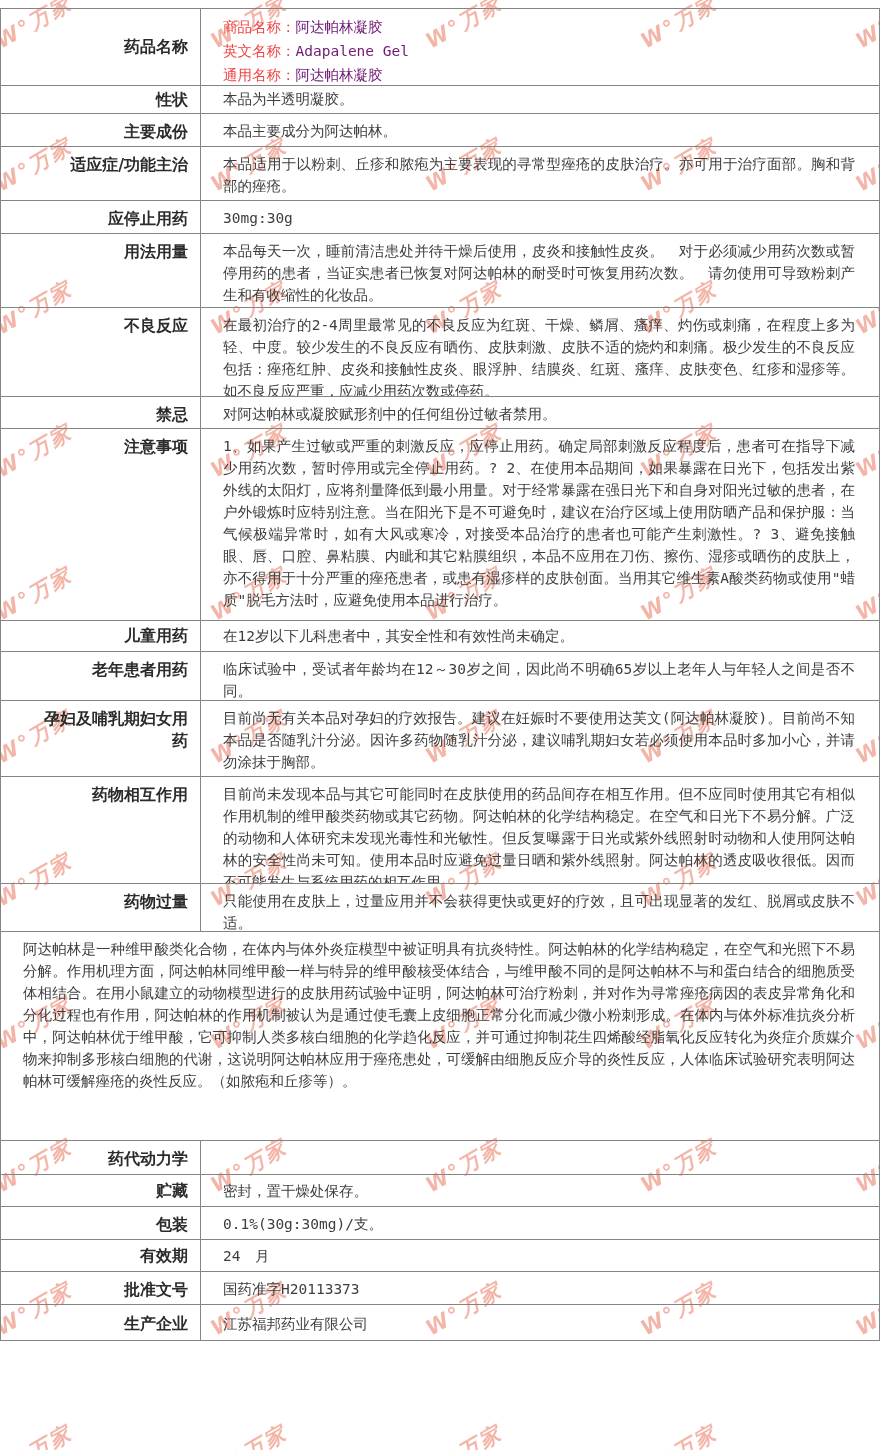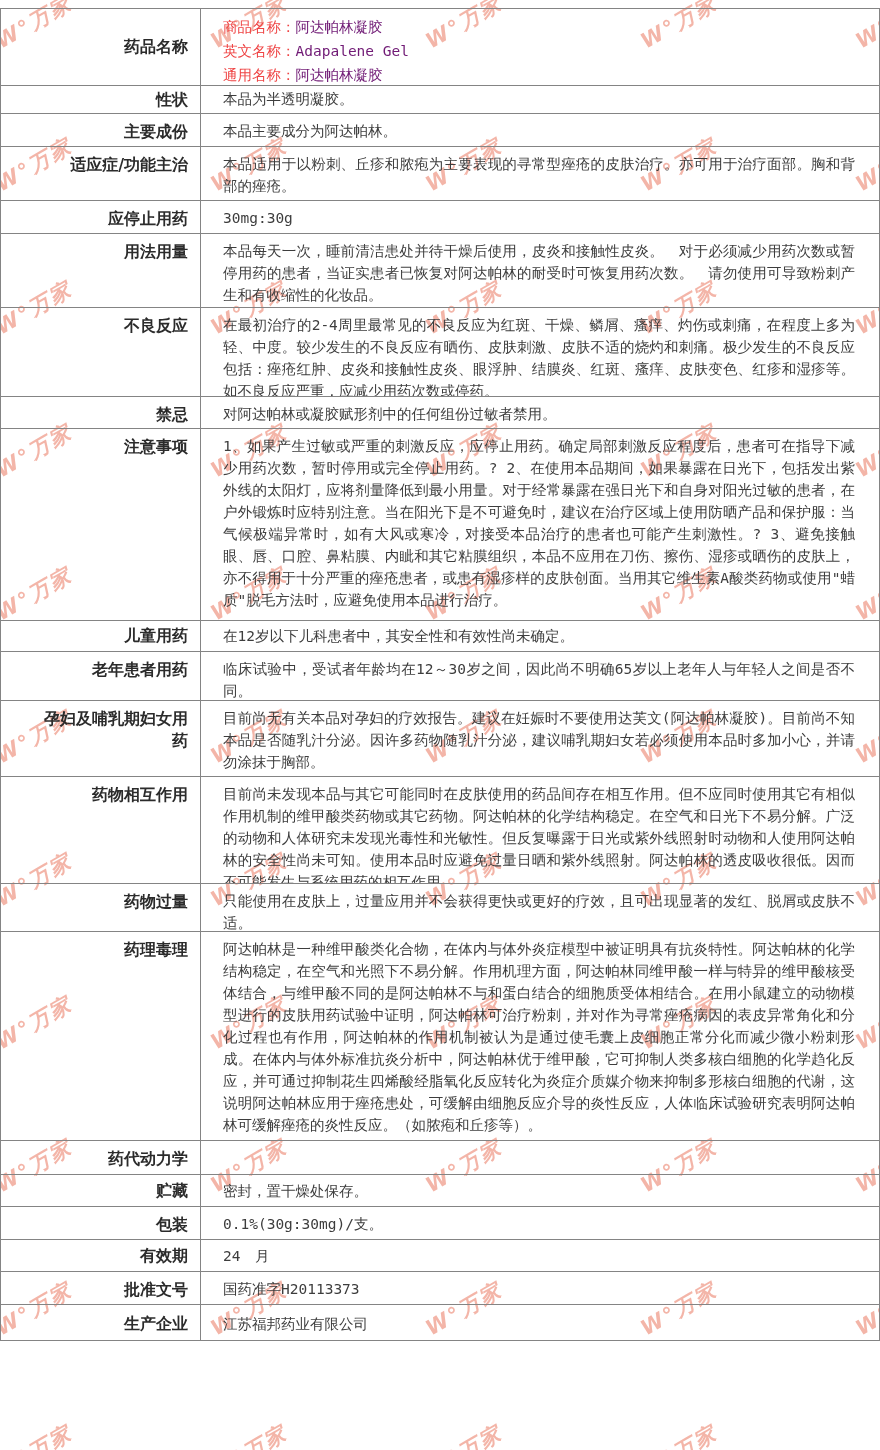--- a/index.html
+++ b/index.html
@@ -170,21 +170,20 @@
     <div class="lc">药物相互作用</div>
     <div class="vcell">目前尚未发现本品与其它可能同时在皮肤使用的药品间存在相互作用。但不应同时使用其它有相似作用机制的维甲酸类药物或其它药物。阿达帕林的化学结构稳定。在空气和日光下不易分解。广泛的动物和人体研究未发现光毒性和光敏性。但反复曝露于日光或紫外线照射时动物和人使用阿达帕林的安全性尚未可知。使用本品时应避免过量日晒和紫外线照射。阿达帕林的透皮吸收很低。因而不可能发生与系统用药的相互作用。</div>
   </div>
 
   <div class="row" style="height:48px">
     <div class="lc">药物过量</div>
     <div class="vcell">只能使用在皮肤上，过量应用并不会获得更快或更好的疗效，且可出现显著的发红、脱屑或皮肤不适。</div>
   </div>
 
   <div class="row" style="height:209px">
-    <div class="lc">药理毒理</div>
     <div class="vcell">阿达帕林是一种维甲酸类化合物，在体内与体外炎症模型中被证明具有抗炎特性。阿达帕林的化学结构稳定，在空气和光照下不易分解。作用机理方面，阿达帕林同维甲酸一样与特异的维甲酸核受体结合，与维甲酸不同的是阿达帕林不与和蛋白结合的细胞质受体相结合。在用小鼠建立的动物模型进行的皮肤用药试验中证明，阿达帕林可治疗粉刺，并对作为寻常痤疮病因的表皮异常角化和分化过程也有作用，阿达帕林的作用机制被认为是通过使毛囊上皮细胞正常分化而减少微小粉刺形成。在体内与体外标准抗炎分析中，阿达帕林优于维甲酸，它可抑制人类多核白细胞的化学趋化反应，并可通过抑制花生四烯酸经脂氧化反应转化为炎症介质媒介物来抑制多形核白细胞的代谢，这说明阿达帕林应用于痤疮患处，可缓解由细胞反应介导的炎性反应，人体临床试验研究表明阿达帕林可缓解痤疮的炎性反应。（如脓疱和丘疹等）。</div>
   </div>
 
   <div class="row" style="height:34px">
     <div class="lc">药代动力学</div>
   </div>
 
   <div class="row" style="height:32px">
     <div class="lc" style="padding-top:5px">贮藏</div>
     <div class="vcell" style="padding-top:5px">密封，置干燥处保存。</div>

